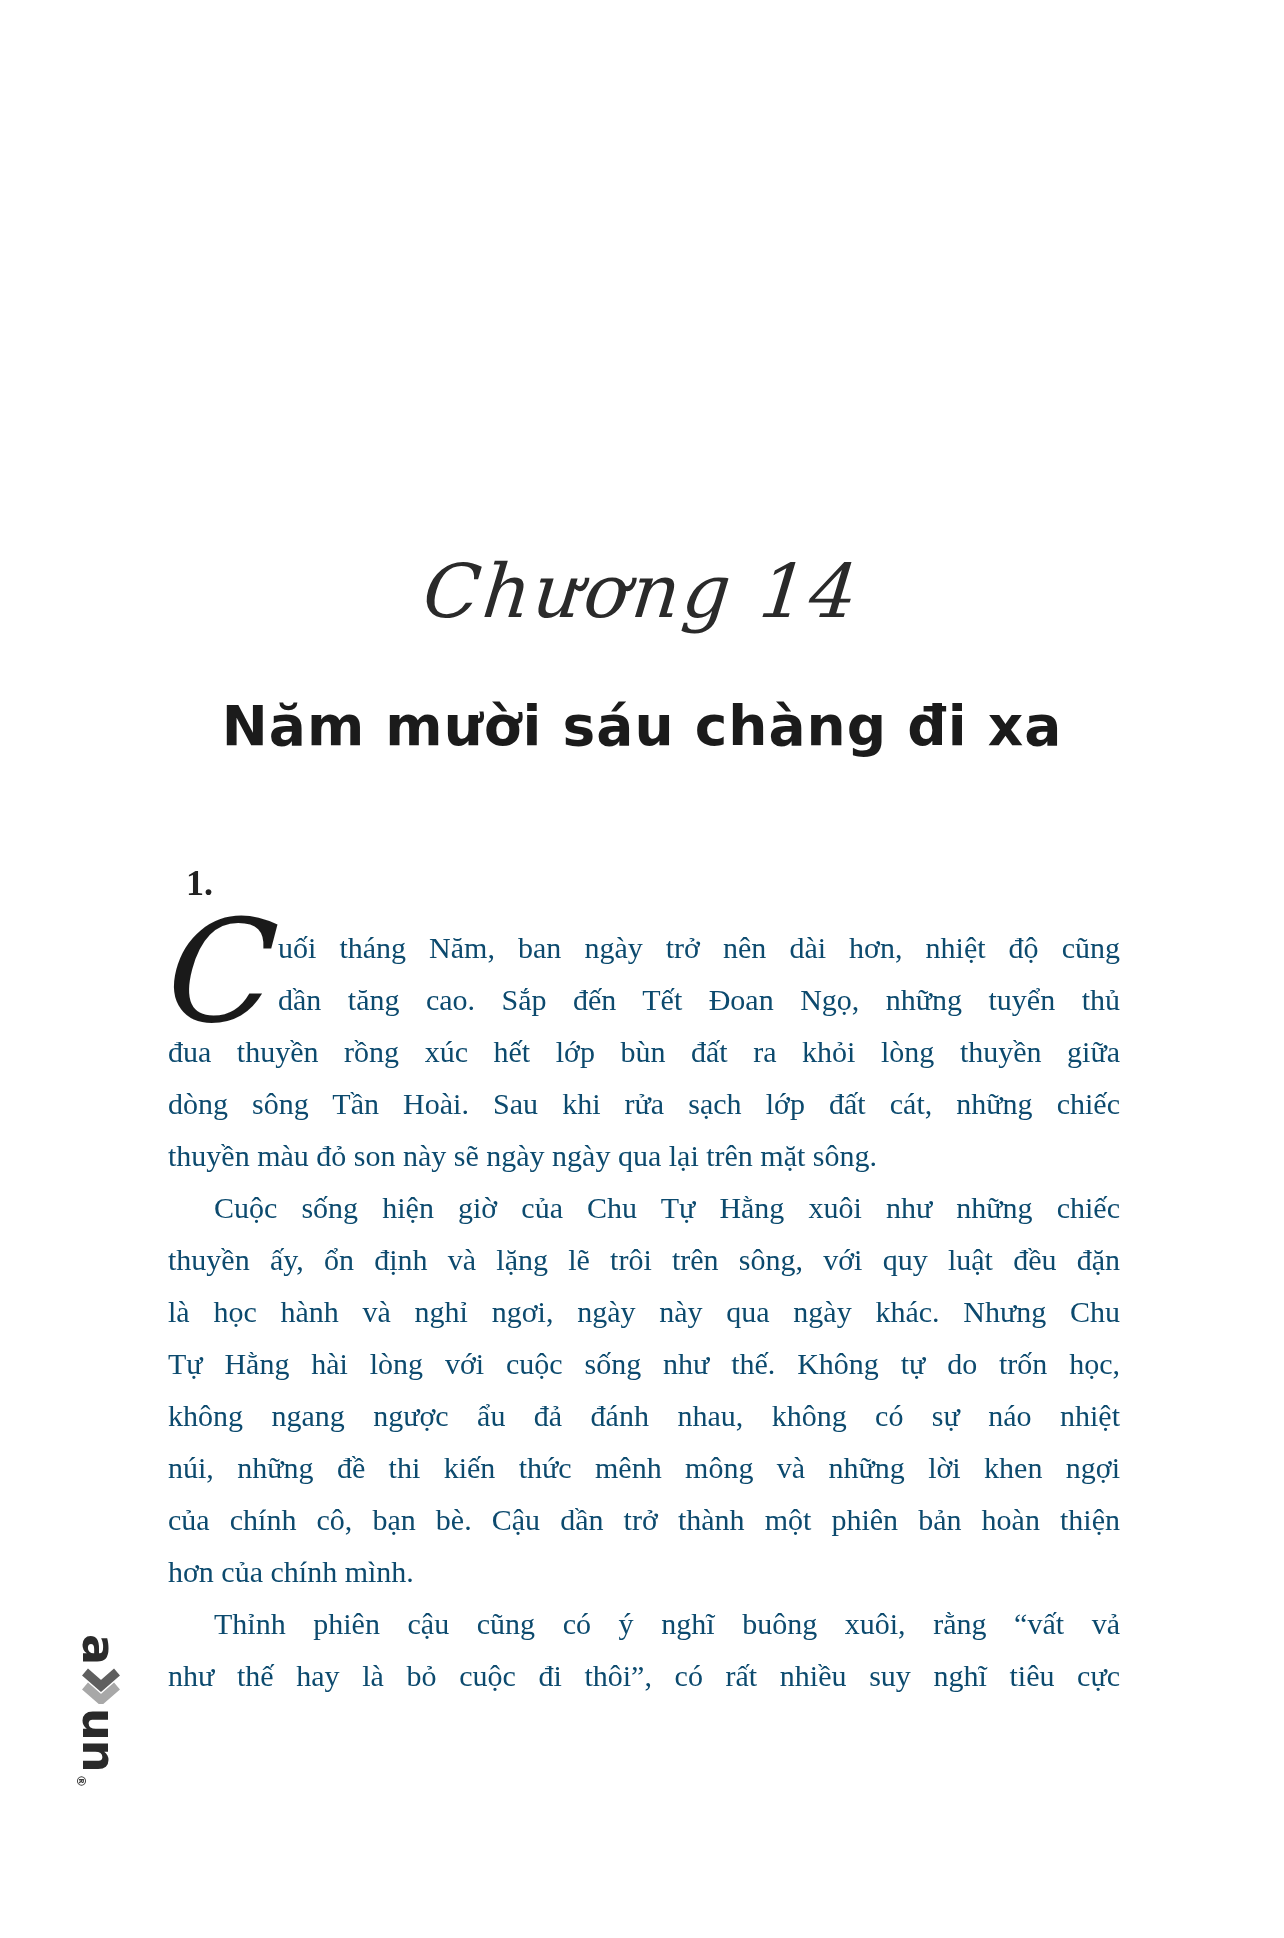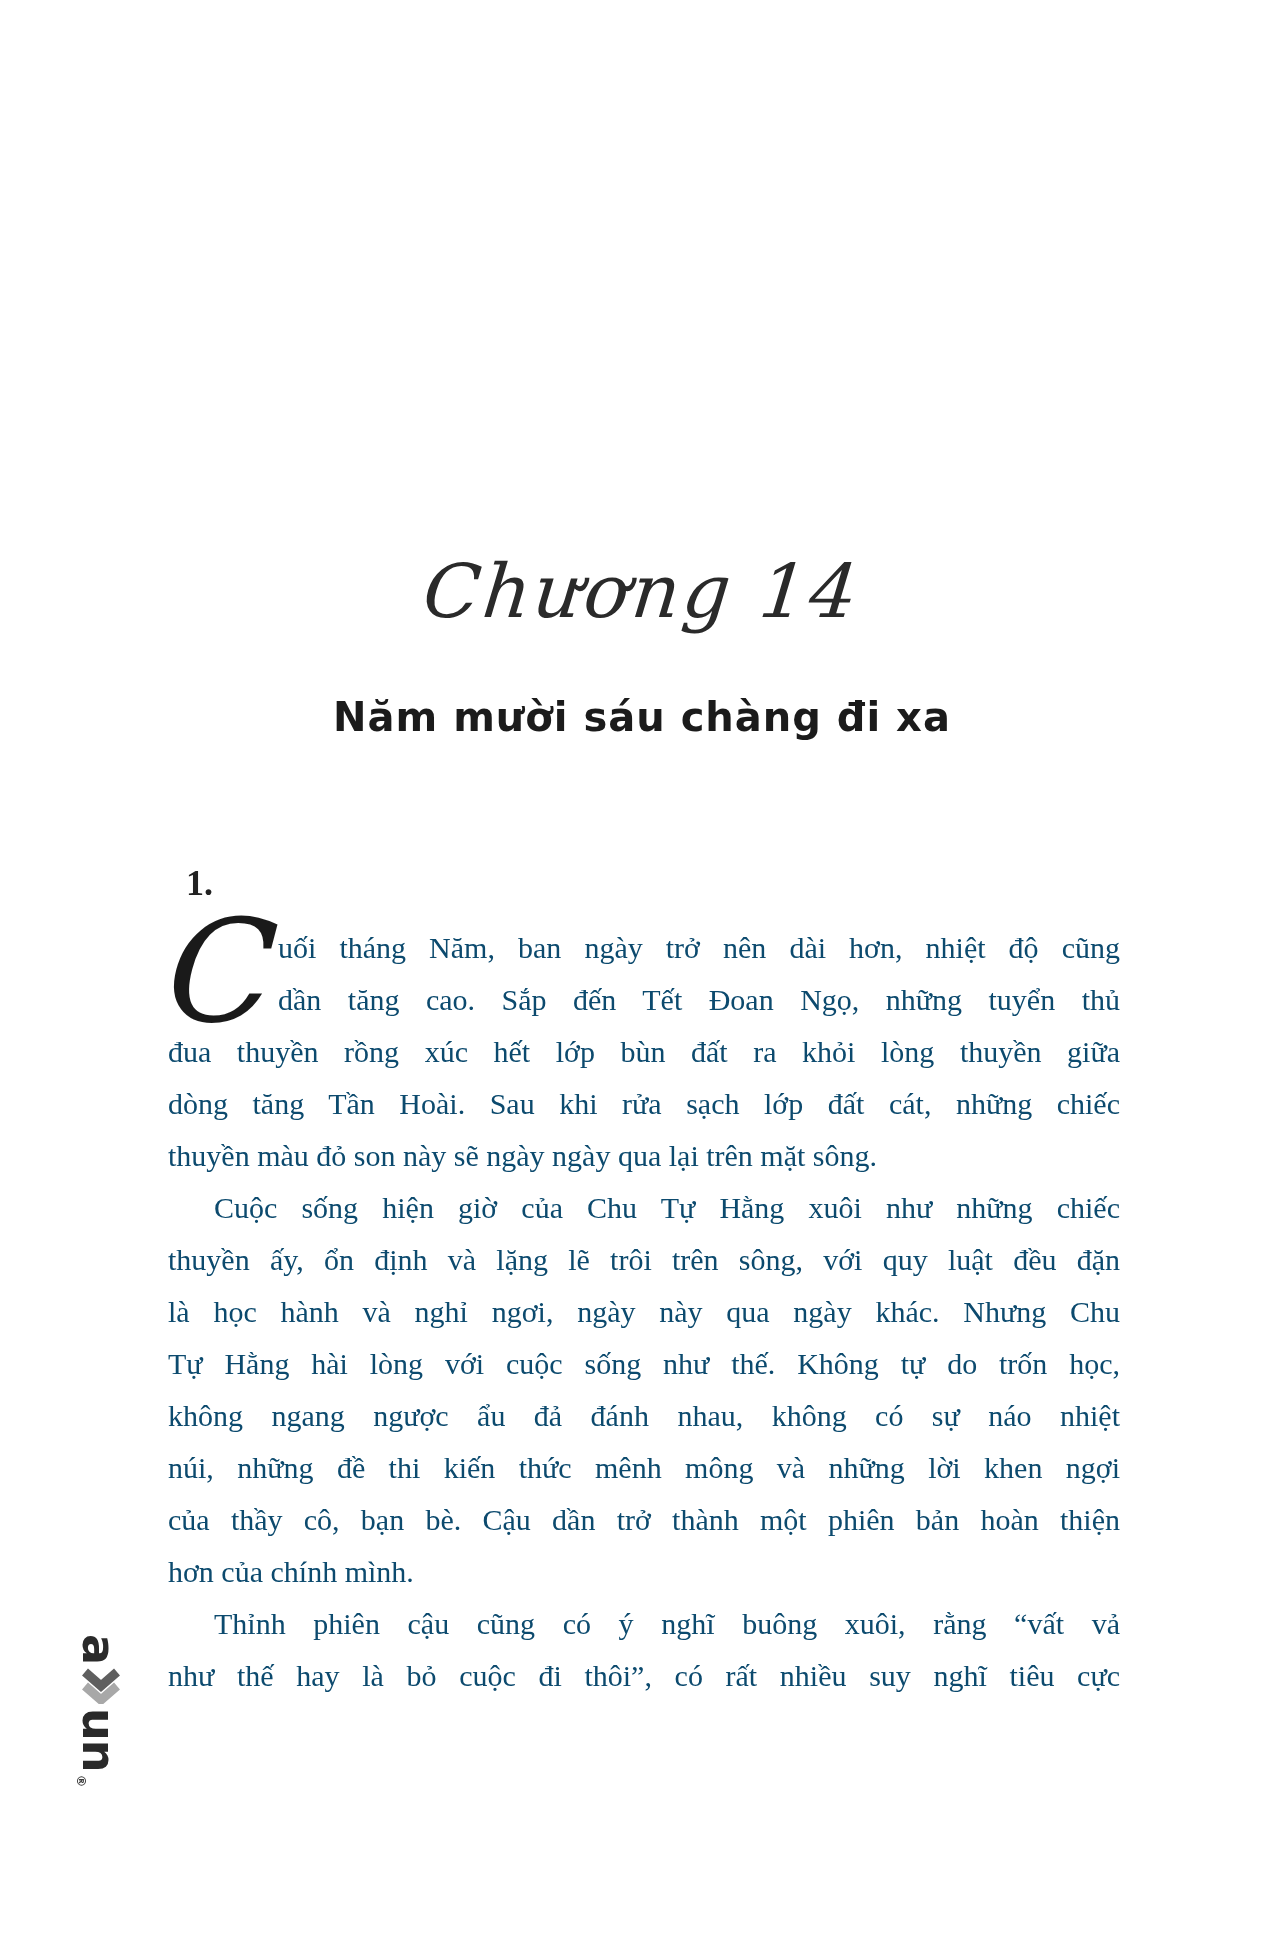--- a/index.html
+++ b/index.html
@@ -23,21 +23,21 @@
     letter-spacing: 3px;
     color: #2a2a2a;
     transform: skewX(-6deg);
   }
   .chapter-title {
     position: absolute;
     top: 694px; left: 0; width: 100%;
     text-align: center;
     font-family: "DejaVu Sans", sans-serif;
     font-weight: bold;
-    font-size: 40px;
+    font-size: 55px;
     letter-spacing: 1px;
     color: #1b1b1b;
   }
   .section-number {
     position: absolute;
     top: 862px; left: 186px;
     font-family: "Liberation Serif", serif;
     font-weight: 600;
     font-size: 36px;
     color: #222222;
@@ -109,32 +109,32 @@
 
   <div class="section-number">1.</div>
 
   <div class="body-text">
 
     <div>
       <div class="drop-cap">C</div>
       <div class="ln">uối tháng Năm, ban ngày trở nên dài hơn, nhiệt độ cũng</div>
       <div class="ln">dần tăng cao. Sắp đến Tết Đoan Ngọ, những tuyển thủ</div>
       <div class="ln">đua thuyền rồng xúc hết lớp bùn đất ra khỏi lòng thuyền giữa</div>
-      <div class="ln">dòng tăng Tần Hoài. Sau khi rửa sạch lớp đất cát, những chiếc</div>
+      <div class="ln">dòng sông Tần Hoài. Sau khi rửa sạch lớp đất cát, những chiếc</div>
       <div class="ln nj">thuyền màu đỏ son này sẽ ngày ngày qua lại trên mặt sông.</div>
     </div>
 
     <div>
       <div class="ln ind">Cuộc sống hiện giờ của Chu Tự Hằng xuôi như những chiếc</div>
       <div class="ln">thuyền ấy, ổn định và lặng lẽ trôi trên sông, với quy luật đều đặn</div>
       <div class="ln">là học hành và nghỉ ngơi, ngày này qua ngày khác. Nhưng Chu</div>
       <div class="ln">Tự Hằng hài lòng với cuộc sống như thế. Không tự do trốn học,</div>
       <div class="ln">không ngang ngược ẩu đả đánh nhau, không có sự náo nhiệt</div>
       <div class="ln">núi, những đề thi kiến thức mênh mông và những lời khen ngợi</div>
-      <div class="ln">của thầy cô, bạn bè. Cậu dần trở thành một phiên bản hoàn thiện</div>
+      <div class="ln">của chính cô, bạn bè. Cậu dần trở thành một phiên bản hoàn thiện</div>
       <div class="ln nj">hơn của chính mình.</div>
     </div>
 
     <div>
       <div class="ln ind">Thỉnh phiên cậu cũng có ý nghĩ buông xuôi, rằng “vất vả</div>
       <div class="ln">như thế hay là bỏ cuộc đi thôi”, có rất nhiều suy nghĩ tiêu cực</div>
     </div>
 
   </div>
 

